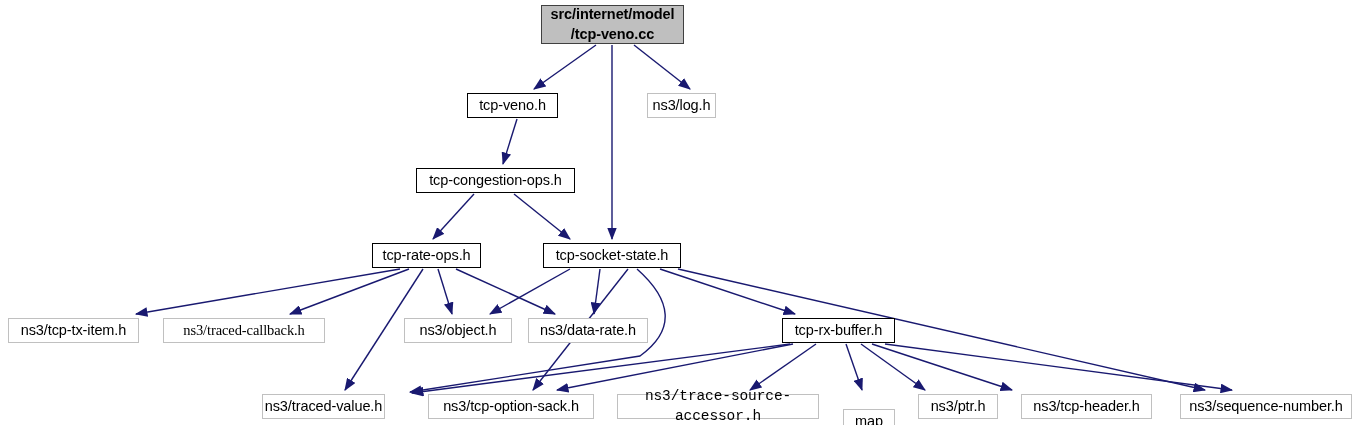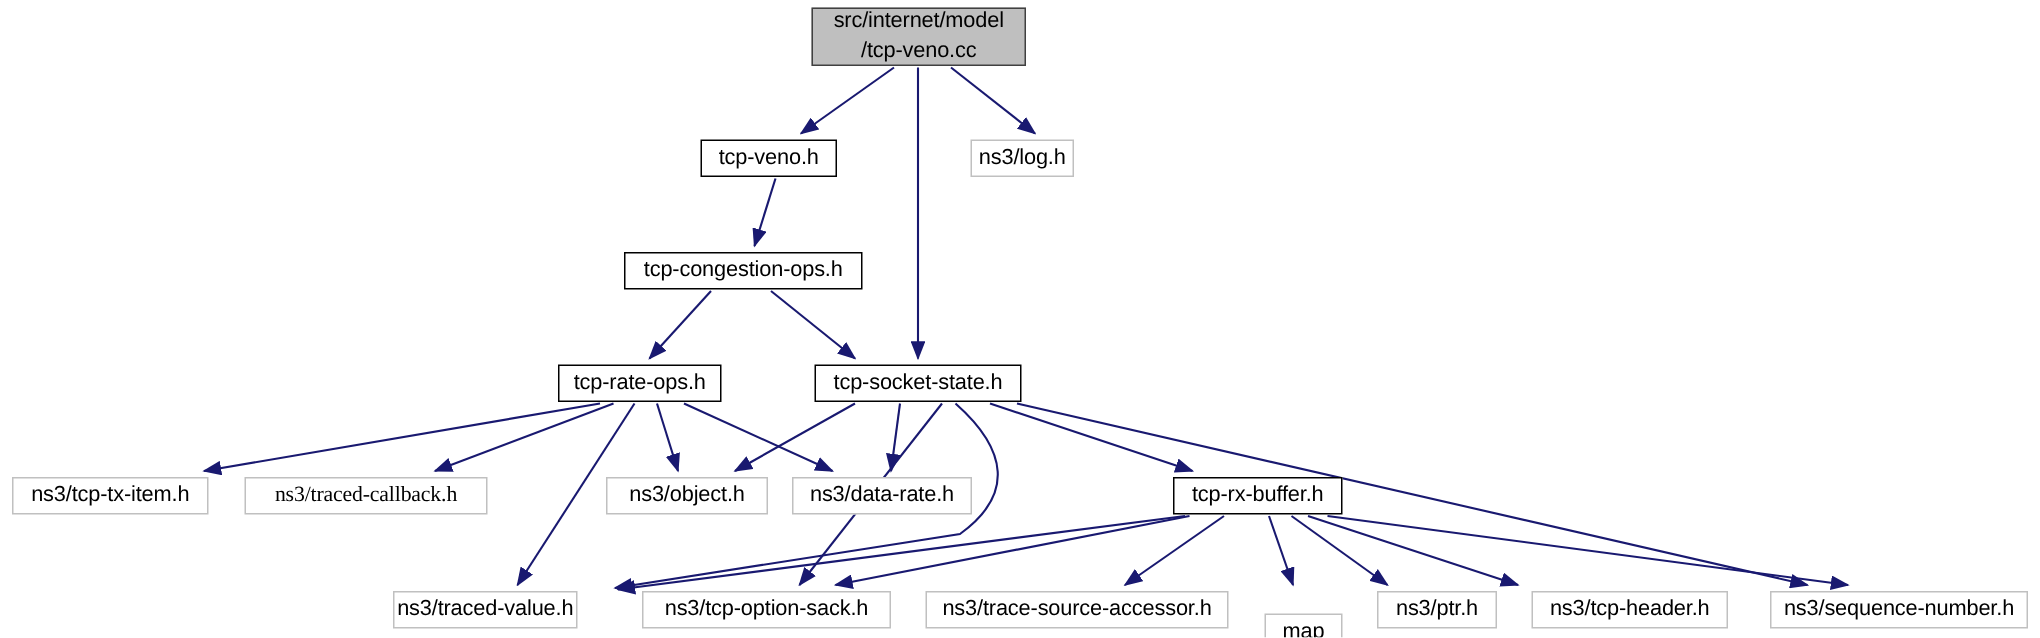--- a/index.html
+++ b/index.html
@@ -77,33 +77,33 @@
         <path d="M 790,344 L 412,393" fill="none" stroke="#191970" stroke-width="1.4" marker-end="url(#arrowhead)"></path>
         <path d="M 793,344 L 557,390" fill="none" stroke="#191970" stroke-width="1.4" marker-end="url(#arrowhead)"></path>
         <path d="M 816,344 L 750,390" fill="none" stroke="#191970" stroke-width="1.4" marker-end="url(#arrowhead)"></path>
         <path d="M 846,344 L 862,390" fill="none" stroke="#191970" stroke-width="1.4" marker-end="url(#arrowhead)"></path>
         <path d="M 861,344 L 925,390" fill="none" stroke="#191970" stroke-width="1.4" marker-end="url(#arrowhead)"></path>
         <path d="M 872,344 L 1012,390" fill="none" stroke="#191970" stroke-width="1.4" marker-end="url(#arrowhead)"></path>
         <path d="M 885,344 L 1232,390" fill="none" stroke="#191970" stroke-width="1.4" marker-end="url(#arrowhead)"></path>
       </g>
   </svg>
   <div id="nodes-group">
-      <div class="node root internal" style="left: 541px; top: 5px; width: 143px; height: 39px;">src/internet/model
+      <div class="node root internal" style="left: 541px; top: 5px; width: 143px; height: 39px; font-weight: bold;">src/internet/model
 /tcp-veno.cc</div>
       <div class="node internal" style="left: 467px; top: 93px; width: 91px; height: 25px;">tcp-veno.h</div>
       <div class="node external" style="left: 647px; top: 93px; width: 69px; height: 25px;">ns3/log.h</div>
       <div class="node internal" style="left: 416px; top: 168px; width: 159px; height: 25px;">tcp-congestion-ops.h</div>
       <div class="node internal" style="left: 372px; top: 243px; width: 109px; height: 25px;">tcp-rate-ops.h</div>
       <div class="node internal" style="left: 543px; top: 243px; width: 138px; height: 25px;">tcp-socket-state.h</div>
       <div class="node external" style="left: 8px; top: 318px; width: 131px; height: 25px;">ns3/tcp-tx-item.h</div>
       <div class="node external" style="left: 163px; top: 318px; width: 162px; height: 25px; font-family: Liberation Serif, serif;">ns3/traced-callback.h</div>
       <div class="node external" style="left: 404px; top: 318px; width: 108px; height: 25px;">ns3/object.h</div>
       <div class="node external" style="left: 528px; top: 318px; width: 120px; height: 25px;">ns3/data-rate.h</div>
       <div class="node internal" style="left: 782px; top: 318px; width: 113px; height: 25px;">tcp-rx-buffer.h</div>
       <div class="node external" style="left: 262px; top: 394px; width: 123px; height: 25px;">ns3/traced-value.h</div>
       <div class="node external" style="left: 428px; top: 394px; width: 166px; height: 25px;">ns3/tcp-option-sack.h</div>
-      <div class="node external" style="left: 617px; top: 394px; width: 202px; height: 25px;">ns3/trace-source-accessor.h</div>
+      <div class="node external" style="left: 617px; top: 394px; width: 202px; height: 25px; font-family: Liberation Mono, monospace;">ns3/trace-source-accessor.h</div>
       <div class="node external" style="left: 843px; top: 394px; width: 52px; height: 25px; margin-top: 15px;">map</div>
       <div class="node external" style="left: 918px; top: 394px; width: 80px; height: 25px;">ns3/ptr.h</div>
       <div class="node external" style="left: 1021px; top: 394px; width: 131px; height: 25px;">ns3/tcp-header.h</div>
       <div class="node external" style="left: 1180px; top: 394px; width: 172px; height: 25px;">ns3/sequence-number.h</div>
     </div>
 </div>
 
 </body></html>

